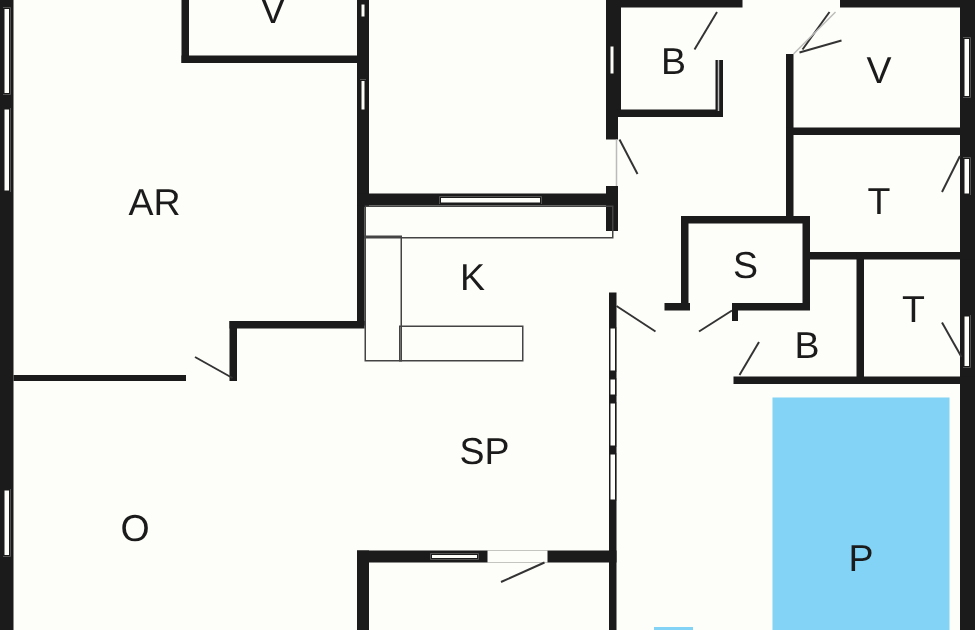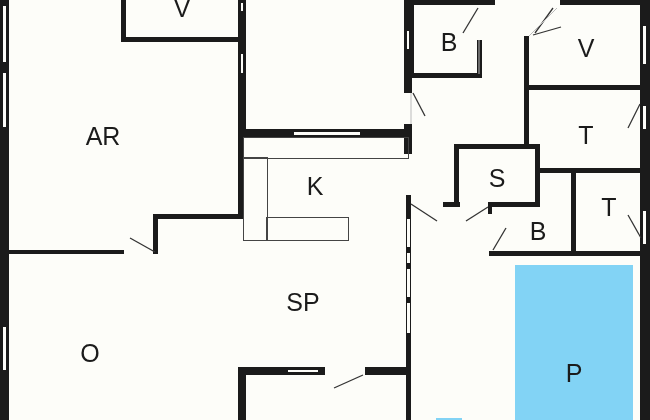--- a/index.html
+++ b/index.html
@@ -107,16 +107,16 @@
 
   <div class="lbl" style="left:182px;top:8px;">V</div>
   <div class="lbl" style="left:103px;top:136px;">AR</div>
   <div class="lbl" style="left:449px;top:42px;">B</div>
   <div class="lbl" style="left:586px;top:48px;">V</div>
   <div class="lbl" style="left:586px;top:135px;">T</div>
   <div class="lbl" style="left:315px;top:186px;">K</div>
   <div class="lbl" style="left:497px;top:178px;">S</div>
   <div class="lbl" style="left:609px;top:207px;">T</div>
   <div class="lbl" style="left:538px;top:231px;">B</div>
-  <div class="lbl" style="left:303px;top:302px;">SP</div>
+  <div class="lbl" style="left:323px;top:302px;">SP</div>
   <div class="lbl" style="left:90px;top:353px;">O</div>
   <div class="lbl" style="left:574px;top:373px;">P</div>
 </div>
 
 </body></html>

